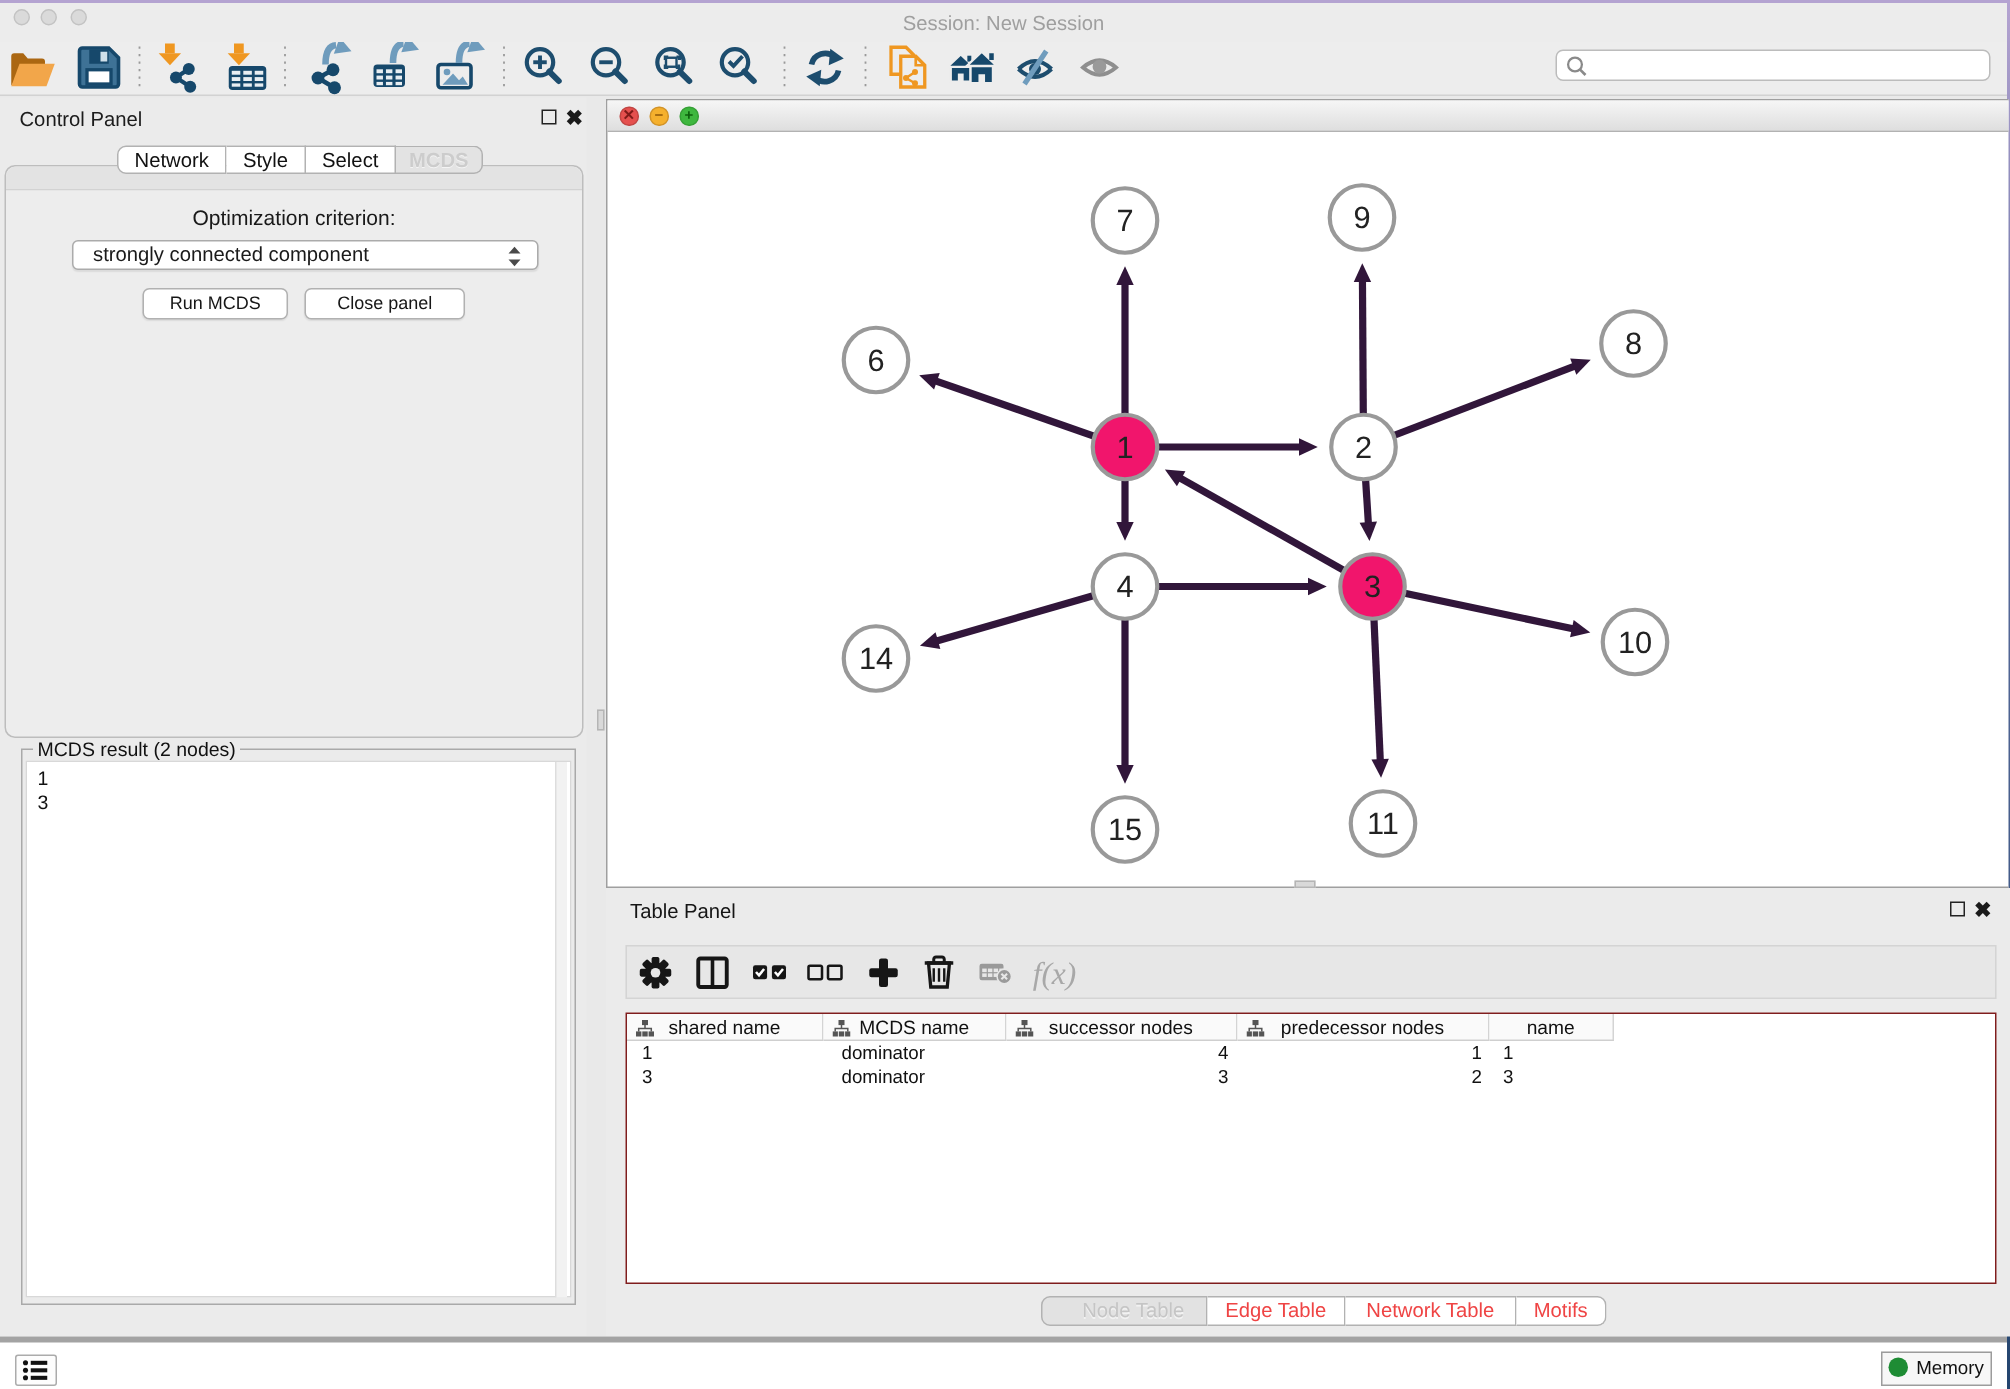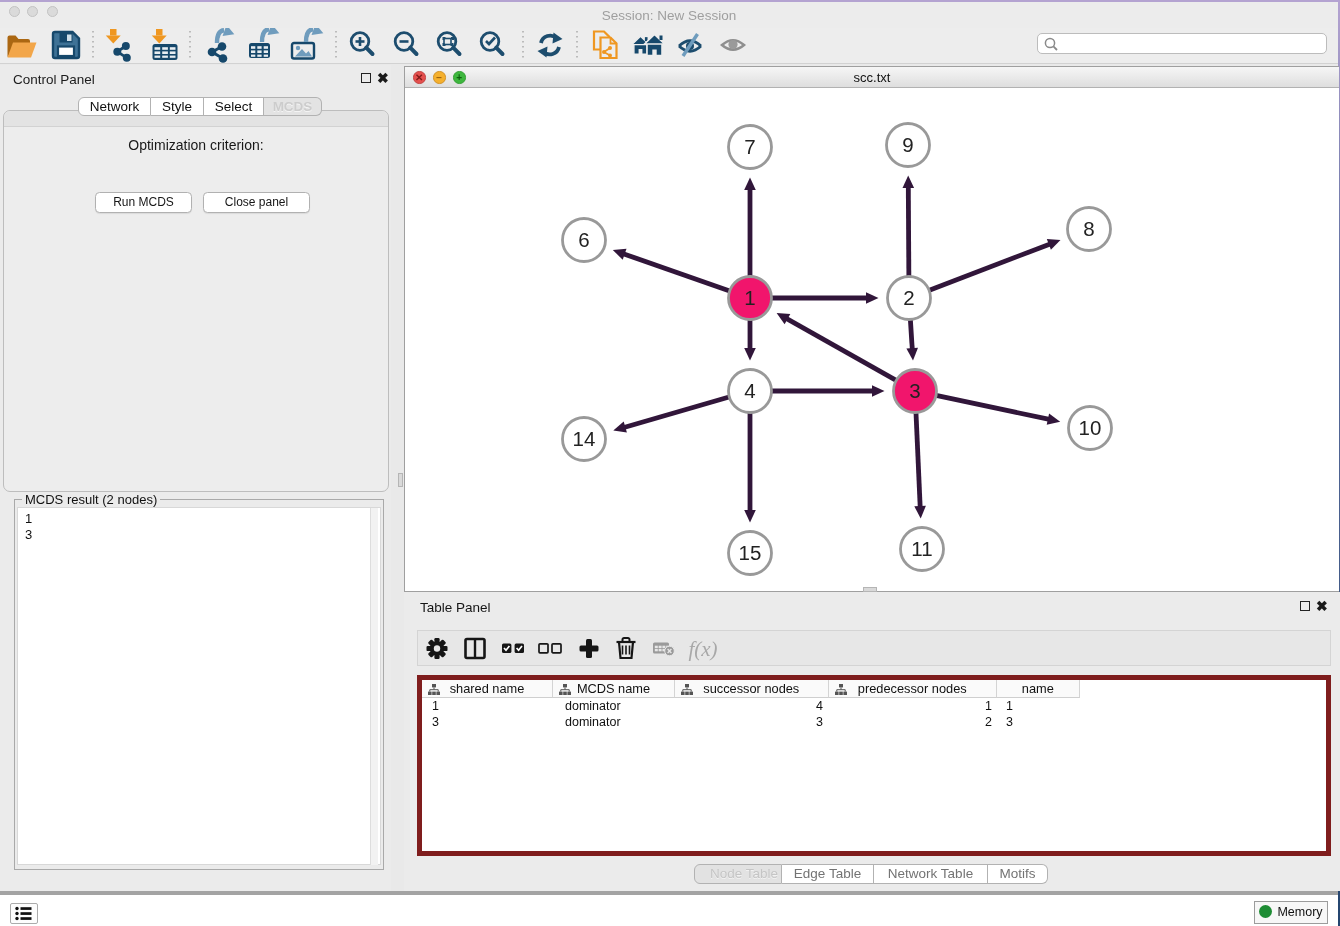--- a/index.html
+++ b/index.html
@@ -35,25 +35,25 @@
 #mcds-sb { position:absolute; right:2px; top:0px; width:8px; height:357px; background:#f2f2f2; border-left:1px solid #ddd; }
 
 #net { left:404px; top:66px; width:935px; height:526px; background:#fff; border:1px solid #9f9f9f; border-right:none; }
 #net-tb { position:absolute; left:0; top:0; width:100%; height:21px; background:linear-gradient(#f6f6f6,#dedede); border-bottom:1px solid #b2b2b2; }
 #net-title { position:absolute; width:100%; top:3px; text-align:center; font-size:13px; color:#111; }
 .mtl { position:absolute; top:4px; width:12.5px; height:12.5px; border-radius:50%; font-size:10px; font-weight:bold; text-align:center; line-height:12px; }
 
 #tp { left:404px; top:592px; width:936px; height:299px; background:#ebebeb; }
 #tp-title { position:absolute; left:16px; top:8px; font-size:13.5px; color:#151515; }
 #tp-toolbar { position:absolute; left:13px; top:38px; width:914px; height:36px; background:#e7e7e7; border:1px solid #d4d4d4; }
-#tp-table { position:absolute; left:13px; top:83px; width:914px; height:181px; background:#fff; border:5px solid #7f1d1d; font-size:12.5px; color:#111; }
+#tp-table { position:absolute; left:13px; top:83px; width:914px; height:181px; background:#fff; border:1px solid #7f1d1d; font-size:12.5px; color:#111; }
 .hc { position:absolute; top:0; height:18px; background:#fafafa; border-right:1px solid #d4d4d4; border-bottom:1px solid #cfcfcf; text-align:center; font-size:12.8px; line-height:17px; color:#111; }
 .cell { position:absolute; height:16px; line-height:16px; font-size:12.5px; }
 .bottomtabs { position:absolute; display:flex; left:290px; top:272px; }
-.btab { height:20px; background:#fff; border:1px solid #b2b2b2; border-left:none; font-size:13.5px; color:#737373; text-align:center; line-height:18px; }
+.btab { height:20px; background:#fff; border:1px solid #b2b2b2; border-left:none; font-size:13.5px; color:#ef4444; text-align:center; line-height:18px; }
 
 #statusbar { left:0; top:891px; width:1338px; height:35px; background:#ffffff; border-top:4px solid #a3a3a3; }
 #listbtn { position:absolute; left:10px; top:8px; width:28px; height:21px; background:#fdfdfd; border:1px solid #ababab; border-radius:2px; }
 #membtn { position:absolute; left:1254px; top:6px; width:74px; height:23px; background:#f7f7f7; border:1px solid #9c9c9c; font-size:12.5px; color:#111; line-height:21px; text-align:center; }
 </style>
 </head>
 <body>
 <div class="abs" id="deskstrip"></div>
 <div class="abs" id="titlebar">
   <div class="tl" style="left:9px;"></div>
@@ -211,41 +211,44 @@
 </div>
 <div class="abs" id="rightstrip"></div>
 
 <div class="abs" id="cp">
   <div id="cp-title">Control Panel</div>
   <div class="panefloat" style="left:361px;"></div>
   <div class="paneclose" style="left:377px;">✖</div>
   <div id="cp-box">
     <div id="cp-box-top"></div>
     <div id="optlabel">Optimization criterion:</div>
+    <div id="optsel">strongly connected component<svg width="14" height="16" style="position:absolute;right:7px;top:2px;">
+          <path d="M2,6 L6,1.5 L10,6 z" fill="#4a4a4a"></path>
+          <path d="M2,10 L6,14.5 L10,10 z" fill="#4a4a4a"></path>
+        </svg></div>
     <div class="btn" style="left:91px; width:97px;">Run MCDS</div>
     <div class="btn" style="left:199px; width:107px;">Close panel</div>
   </div>
   <div class="tabrow" style="left:78px; top:32px;">
     <div class="tab first" style="width:73px;">Network</div>
     <div class="tab" style="width:53px;">Style</div>
     <div class="tab" style="width:60px;">Select</div>
     <div class="tab last dis" style="width:58px;font-weight:bold;">MCDS</div>
   </div>
   <div id="mcds-fs">
     <div id="mcds-legend">MCDS result (2 nodes)</div>
     <div id="mcds-white">1<br>3<div id="mcds-sb"></div></div>
   </div>
 </div>
 
 <div class="abs" id="net">
   <div id="net-tb">
     <div class="mtl" style="left:8px; background:#e5504e; border:1px solid #c14543; color:#7e1a18;">✕</div>
     <div class="mtl" style="left:28px; background:#f5b02d; border:1px solid #d29327; color:#98600c;">−</div>
     <div class="mtl" style="left:48px; background:#3eb73e; border:1px solid #35a035; color:#0d600d;">+</div>
-    <div id="net-title">scc.txt</div>
   </div>
   <svg width="934" height="504" style="position:absolute;left:0;top:21px;">
 <g stroke="#31163a" stroke-width="4.8">
 <line x1="345.0" y1="194.5" x2="345.0" y2="100.5"></line>
 <line x1="330.4" y1="204.9" x2="218.2" y2="165.7"></line>
 <line x1="360.5" y1="210.0" x2="462.5" y2="210.0"></line>
 <line x1="345.0" y1="225.5" x2="345.0" y2="261.5"></line>
 <line x1="503.9" y1="194.5" x2="503.3" y2="98.5"></line>
 <line x1="518.5" y1="204.5" x2="645.2" y2="155.9"></line>
 <line x1="505.0" y1="225.5" x2="507.3" y2="261.6"></line>
@@ -399,21 +402,21 @@
       <div class="cell" style="left:253px;top:18px;width:148px;text-align:right;">4</div>
       <div class="cell" style="left:406px;top:18px;width:164px;text-align:right;">1</div>
       <div class="cell" style="left:584px;top:18px;">1</div>
       <div class="cell" style="left:10px;top:34px;">3</div>
       <div class="cell" style="left:143px;top:34px;">dominator</div>
       <div class="cell" style="left:253px;top:34px;width:148px;text-align:right;">3</div>
       <div class="cell" style="left:406px;top:34px;width:164px;text-align:right;">2</div>
       <div class="cell" style="left:584px;top:34px;">3</div>
   </div>
   <div class="bottomtabs">
-    <div class="btab first" style="width:88px; background:#e2e2e2; color:#c5c5c5; text-shadow:0 1px 0 #f2f2f2; border-left:1px solid #b2b2b2; border-radius:6px 0 0 6px;padding-left:12px;">Node Table</div>
+    <div class="btab first" style="width:111px; background:#e2e2e2; color:#c5c5c5; text-shadow:0 1px 0 #f2f2f2; border-left:1px solid #b2b2b2; border-radius:6px 0 0 6px;padding-left:12px;">Node Table</div>
     <div class="btab" style="width:92px;">Edge Table</div>
     <div class="btab" style="width:114px;">Network Table</div>
     <div class="btab" style="width:60px; border-radius:0 6px 6px 0;">Motifs</div>
   </div>
 </div>
 
 <div class="abs" id="statusbar">
   <div id="listbtn"><svg width="26" height="19">
         <g fill="#111">
           <circle cx="6" cy="4.5" r="1.7"></circle>

